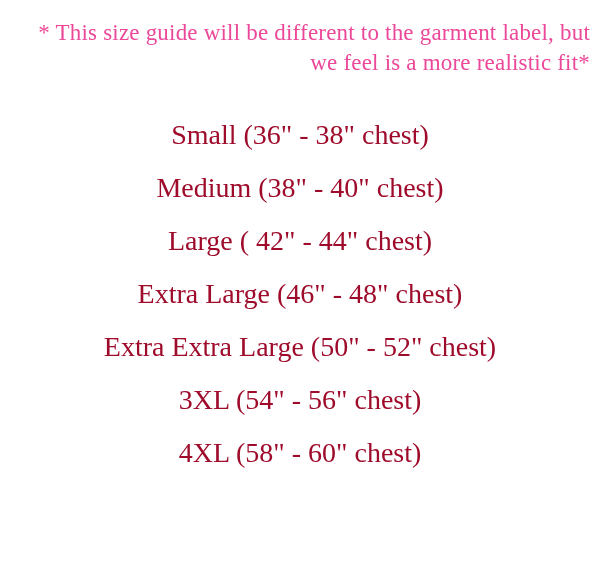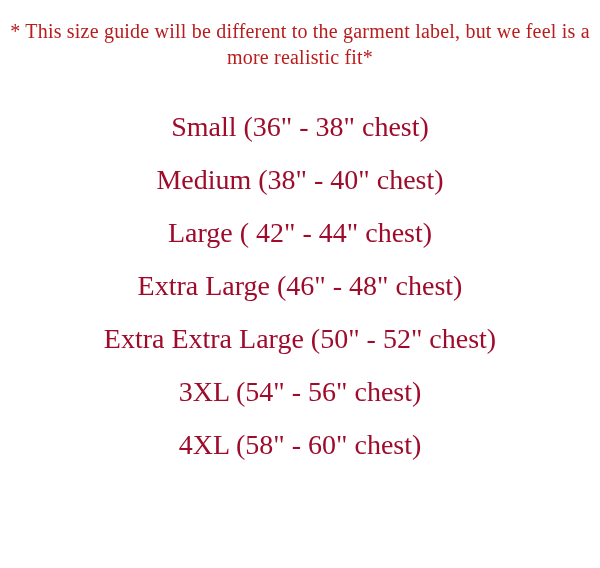--- a/index.html
+++ b/index.html
@@ -18,24 +18,24 @@
     height: 568px;
     box-sizing: border-box;
     display: flex;
     flex-direction: column;
     align-items: center;
     padding-top: 18px;
     color: #9e0b2b;
   }
   .note {
     width: 580px;
-    text-align: center;
-    font-size: 20px;
+    text-align: right;
+    font-size: 23px;
     line-height: 1.30;
-    color: #b91c1c;
+    color: #ec4899;
     letter-spacing: 0.2px;
   }
   .sizes {
     margin-top: 30px;
     width: 580px;
     display: flex;
     flex-direction: column;
     align-items: center;
   }
   .size-row {

